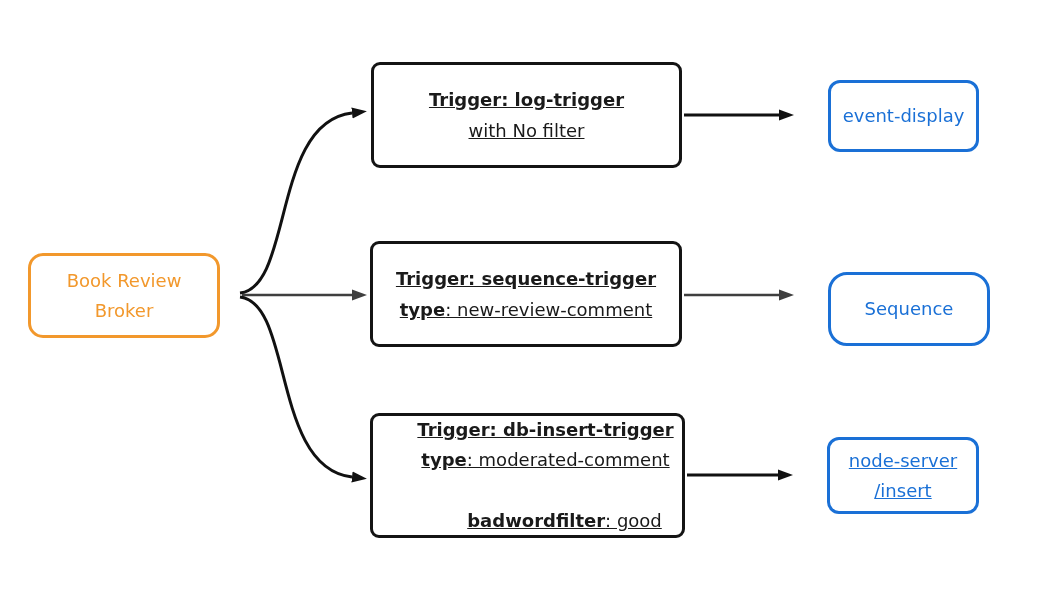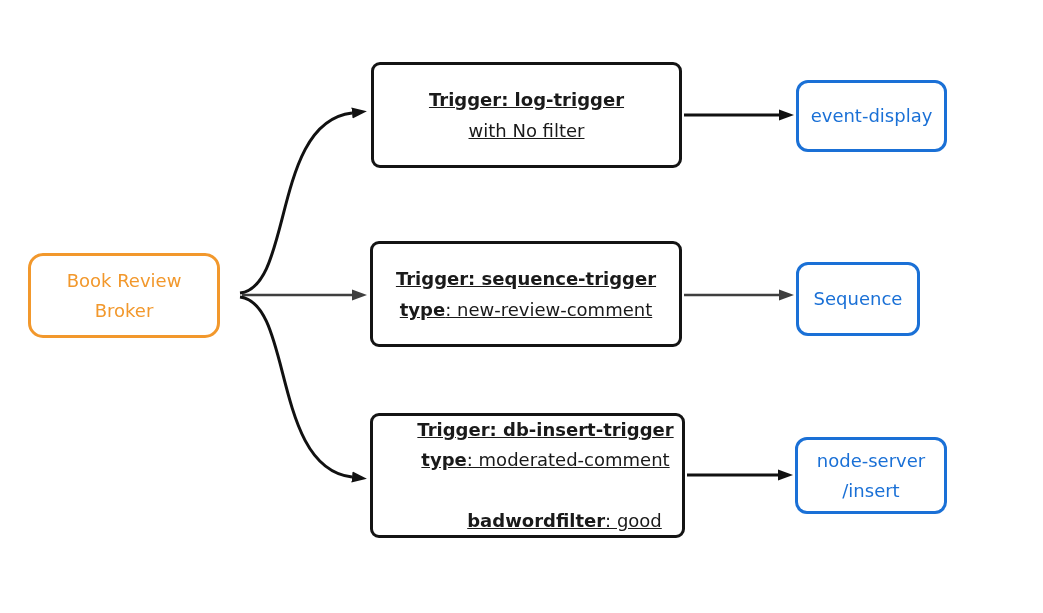--- a/index.html
+++ b/index.html
@@ -43,25 +43,25 @@
     color:var(--text-dark);
     font-size:18px;line-height:31px;text-decoration:underline;
   }
   .t1{left:371px;top:62px;width:311px;height:106px;}
   .t2{left:370px;top:241px;width:312px;height:106px;}
   .t3{left:370px;top:413px;width:315px;height:125px;line-height:30px;padding-left:36px;}
   .sink{
     border:3px solid var(--blue);
     border-radius:12px;
     color:var(--blue);
-    font-size:18px;line-height:30px;
+    font-size:18px;line-height:30px;margin-left:32px;
   }
   .s1{left:796px;top:80px;width:151px;height:72px;}
-  .s2{left:796px;top:262px;width:124px;height:74px;}
-  .s3{left:795px;top:437px;width:152px;height:77px;}
+  .s2{left:796px;top:272px;width:162px;height:74px;border-radius:19px;}
+  .s3{left:795px;top:437px;width:152px;height:77px;text-decoration:underline;}
   .b{font-weight:bold;}
   .tline{white-space:nowrap;}
   .indent{padding-left:38px;margin-top:31px;}
 </style>
 </head>
 <body>
 
 <div class="canvas">
 
   <svg class="edges" viewBox="0 0 1043 613" xmlns="http://www.w3.org/2000/svg">

